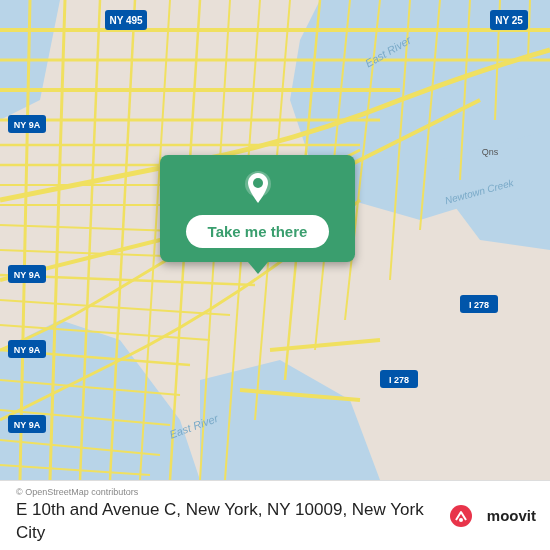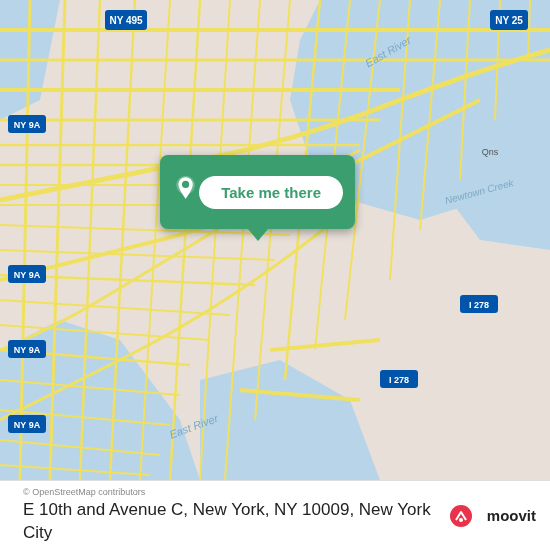--- a/index.html
+++ b/index.html
@@ -31,21 +31,21 @@
 
     
     #popup-card {
       position: absolute;
       top: 155px;
       left: 160px;
       width: 195px;
       background: #3a9e6e;
       border-radius: 8px;
       display: flex;
-      flex-direction: row;
+      flex-direction: column;
       align-items: center;
       padding: 14px 12px 14px 12px;
       box-shadow: 0 3px 10px rgba(0,0,0,0.35);
       z-index: 10;
     }
 
     #popup-pin-icon {
       width: 38px;
       height: 38px;
       margin-bottom: 8px;
@@ -76,21 +76,21 @@
     }
 
     
     #bottom-bar {
       width: 550px;
       height: 70px;
       background: white;
       display: flex;
       align-items: center;
       justify-content: flex-end;
-      padding: 0 14px 0 23px;
+      padding: 0 14px 0 16px;
       border-top: 1px solid #ddd;
       position: relative;
     }
 
     #bottom-text-area {
       display: flex;
       flex-direction: column;
       flex: 1;
     }
 

